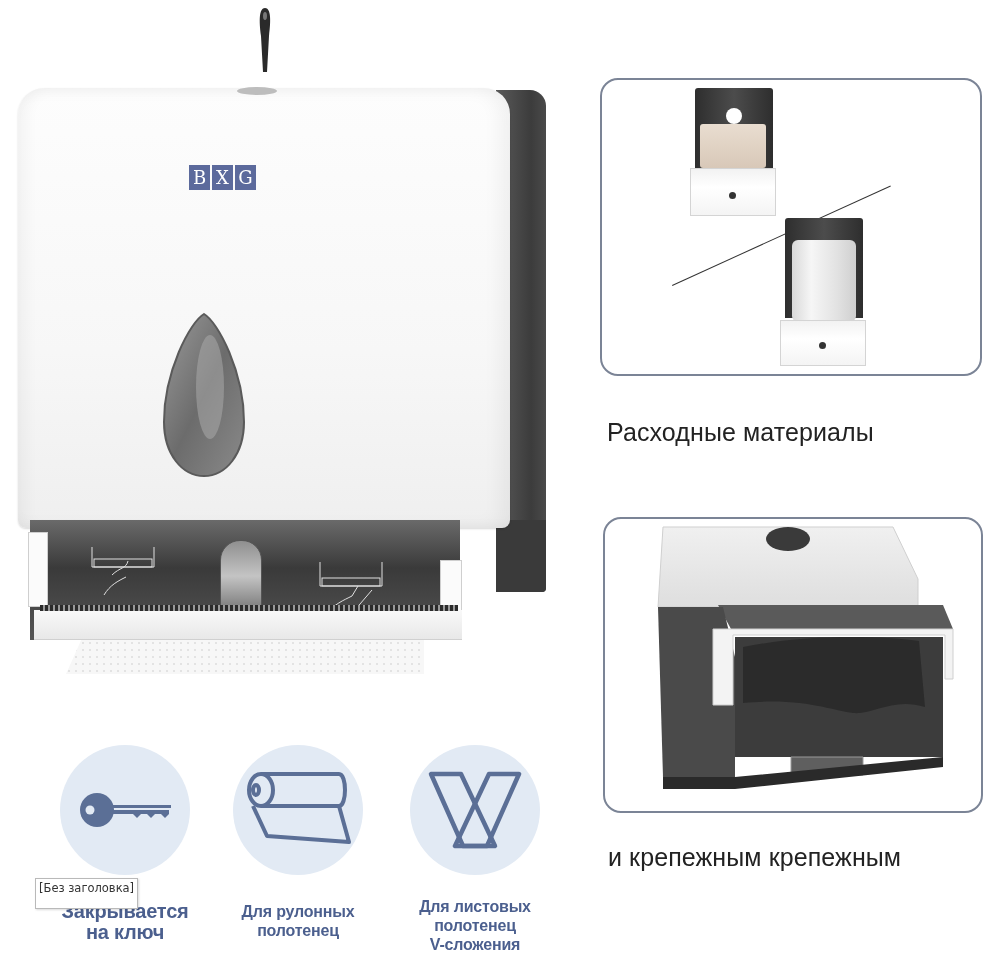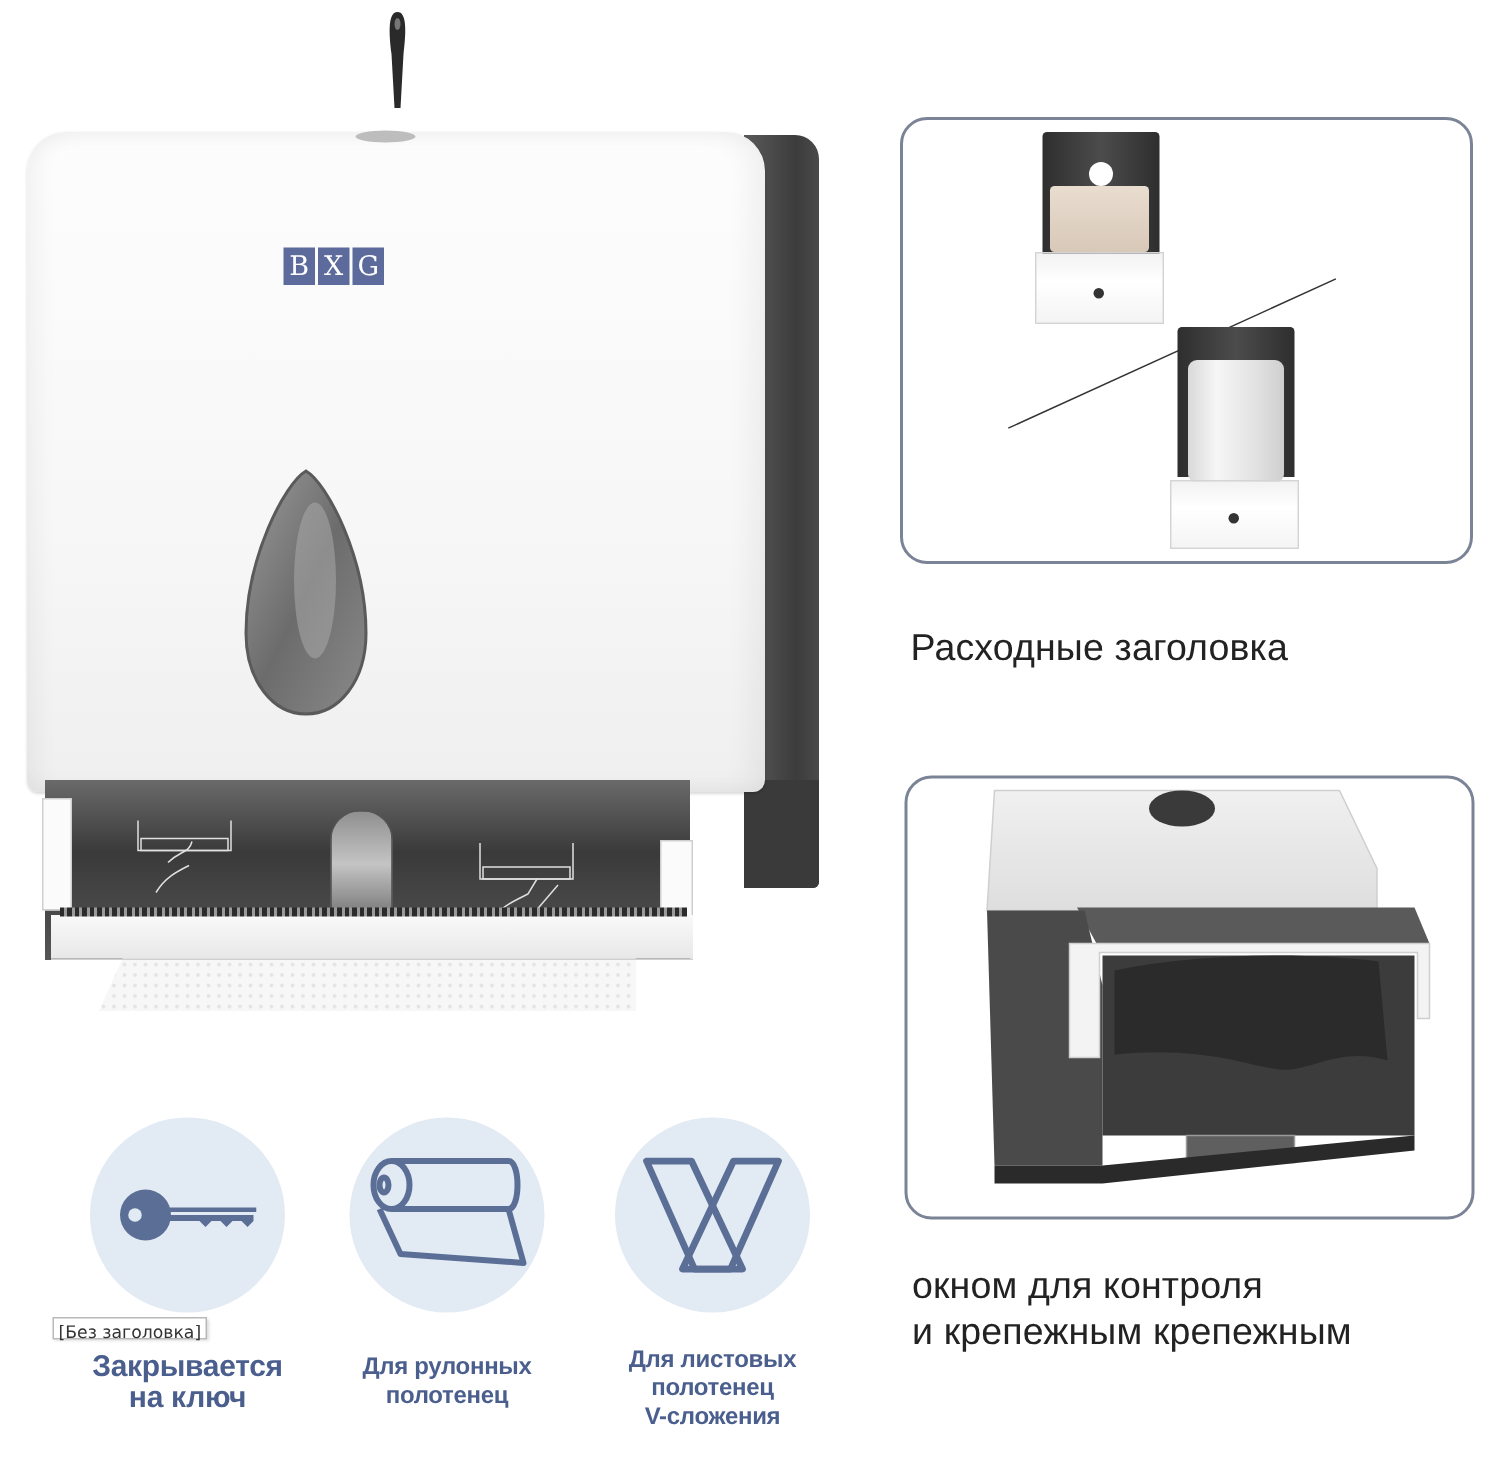--- a/index.html
+++ b/index.html
@@ -36,21 +36,21 @@
   .feature { position: absolute; top: 745px; width: 170px; text-align: center; }
   .feature .circle { width: 130px; height: 130px; border-radius: 50%; background: #e2eaf4; margin: 0 auto; display: flex; align-items: center; justify-content: center; }
   .feature .label { margin-top: 22px; font-family: Liberation Sans, sans-serif; font-weight: bold; color: #4b5f8e; letter-spacing: -0.2px; }
   .feature.f1 { left: 40px; }
   .feature.f1 .label { font-size: 20px; line-height: 21px; margin-top: 26px; }
   .feature.f2 { left: 213px; text-align: center; }
   .feature.f2 .label { font-size: 16px; line-height: 19px; margin-top: 27px; }
   .feature.f3 { left: 390px; }
   .feature.f3 .label { font-size: 16px; line-height: 19px; }
 
-  .tooltip { position: absolute; left: 35px; top: 878px; height: 15px; padding: 0 3px; background: #ffffff; border: 1px solid #b9b9b9; box-shadow: 1px 1px 2px rgba(0,0,0,0.15); font-family: "DejaVu Sans", sans-serif; font-size: 11.5px; line-height: 18px; color: #333; white-space: nowrap; z-index: 5; }
+  .tooltip { position: absolute; left: 35px; top: 878px; height: 31px; padding: 0 3px; background: #ffffff; border: 1px solid #b9b9b9; box-shadow: 1px 1px 2px rgba(0,0,0,0.15); font-family: "DejaVu Sans", sans-serif; font-size: 11.5px; line-height: 18px; color: #333; white-space: nowrap; z-index: 5; }
 
   
   .card { position: absolute; border: 2px solid #7b8496; border-radius: 18px; background: #ffffff; overflow: hidden; }
   .card.top { left: 600px; top: 78px; width: 382px; height: 298px; }
   .card.bottom { left: 603px; top: 517px; width: 380px; height: 296px; }
   .caption { position: absolute; font-family: "Liberation Sans", sans-serif; color: #222222; font-size: 25px; line-height: 32px; letter-spacing: 0.1px; }
   .caption.c1 { left: 607px; top: 416px; }
   .caption.c2 { left: 608px; top: 842px; font-size: 25px; line-height: 31px; }
   .caption div { white-space: nowrap; }
 
@@ -182,21 +182,21 @@
 <div class="diag-line"></div>
 
 <div class="mini" style="left:780px;top:218px;width:110px;height:150px;">
   <div class="back" style="left:5px;top:0;width:78px;height:100px;"></div>
   <div class="roll" style="left:12px;top:22px;width:64px;height:82px;"></div>
   <div class="box" style="left:0;top:102px;width:86px;height:46px;"></div>
   <div class="lock" style="left:39px;top:124px;"></div>
 </div>
 
 <div class="caption c1">
-  <div>Расходные заголовка</div>
+  <div>Расходные материалы</div>
 </div>
 
 <div class="card bottom">
   <svg width="380" height="296" viewBox="0 0 380 296" style="position:absolute;left:-2px;top:-2px;">
     <defs>
       <linearGradient id="top" x1="0" y1="0" x2="0" y2="1">
         <stop offset="0" stop-color="#f0f0f0"></stop>
         <stop offset="1" stop-color="#dedede"></stop>
       </linearGradient>
     </defs>
@@ -206,15 +206,14 @@
     <path d="M55 90 H120 L132 140 L132 260 L60 260 Z" fill="#4a4a4a"></path>
     <path d="M132 120 H340 V240 H132 Z" fill="#3c3c3c"></path>
     <path d="M110 112 H350 V162 L342 162 L342 118 H130 V188 H110 Z" fill="#f3f3f3" stroke="#cfcfcf"></path>
     <path d="M140 130 C200 118 270 118 316 124 L322 190 C290 180 270 198 250 196 C230 194 200 180 140 186 Z" fill="#2b2b2b"></path>
     <path d="M188 240 H260 V258 H188 Z" fill="#5f5f5f" stroke="#9a9a9a"></path>
     <path d="M60 260 L132 260 L340 240 L340 250 L132 272 L60 272 Z" fill="#2a2a2a"></path>
   </svg>
 </div>
 
 <div class="caption c2">
-  <div>окном для контроля</div>
   <div>и крепежным крепежным</div>
 </div>
 
 </body></html>

